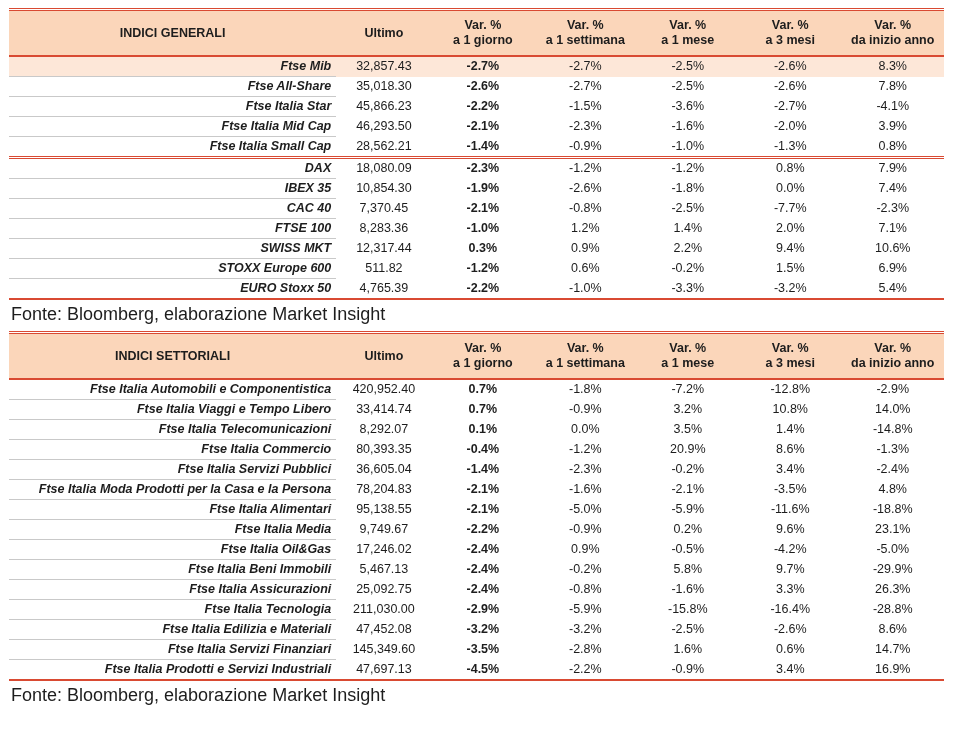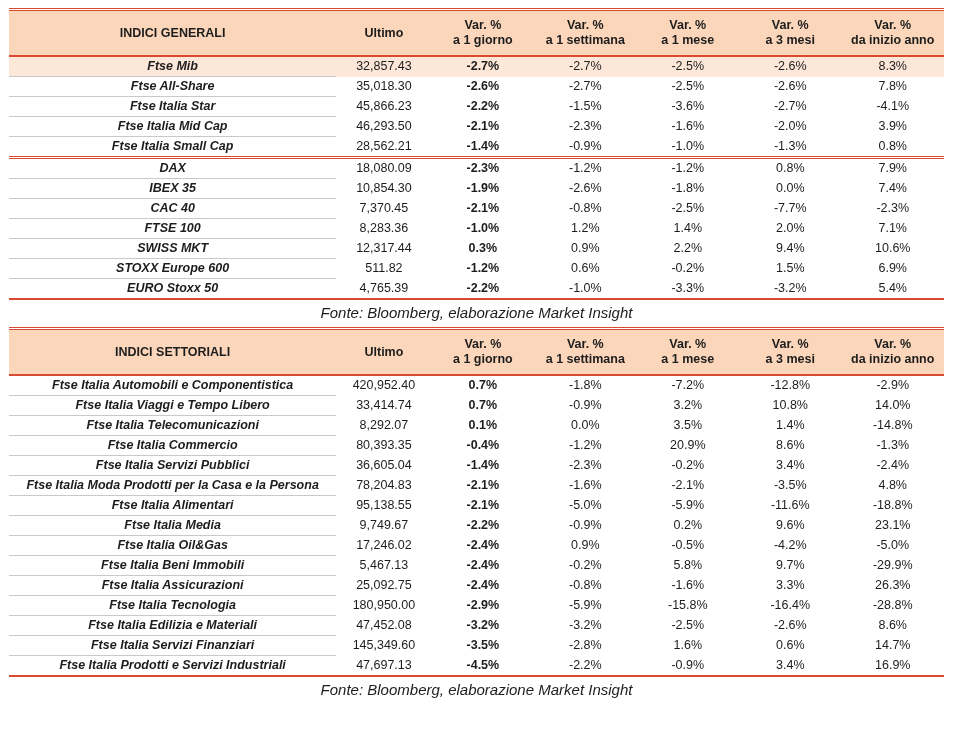--- a/index.html
+++ b/index.html
@@ -24,28 +24,28 @@
     font-weight:bold;font-size:12.5px;line-height:15px;
     padding:7px 4px;text-align:center;vertical-align:middle;white-space:nowrap;
   }
   th.c-name{width:35%;}
   th.c-ultimo{width:10.2%;}
   tbody td{
     font-size:12.5px;line-height:17px;padding:1px 5px;
     text-align:center;white-space:nowrap;overflow:hidden;
   }
   td.name{
-    text-align:center;font-weight:bold;font-style:italic;
+    text-align:right;font-weight:bold;font-style:italic;
     border-bottom:1px solid var(--uline);
   }
   td.d1{font-weight:bold;}
   tr.group-sep td{border-top:3px double var(--line);}
   tr.hl td{background:var(--hl);}
   .fonte{
-    font-style:italic;font-size:15px;text-align:center;
+    font-size:18px;text-align:left;
     padding:4px 2px 6px 2px;color:var(--txt);
   }
 </style>
 </head>
 <body>
 
 <div class="page">
   <table class="tbl">
       <thead>
         <tr>
@@ -307,21 +307,21 @@
           <td class="name">Ftse Italia Assicurazioni</td>
           <td class="ultimo">25,092.75</td>
           <td class="d1">-2.4%</td>
           <td>-0.8%</td>
           <td>-1.6%</td>
           <td>3.3%</td>
           <td>26.3%</td>
         </tr>
         <tr>
           <td class="name">Ftse Italia Tecnologia</td>
-          <td class="ultimo">180,950.00</td>
+          <td class="ultimo">211,030.00</td>
           <td class="d1">-2.9%</td>
           <td>-5.9%</td>
           <td>-15.8%</td>
           <td>-16.4%</td>
           <td>-28.8%</td>
         </tr>
         <tr>
           <td class="name">Ftse Italia Edilizia e Materiali</td>
           <td class="ultimo">47,452.08</td>
           <td class="d1">-3.2%</td>

